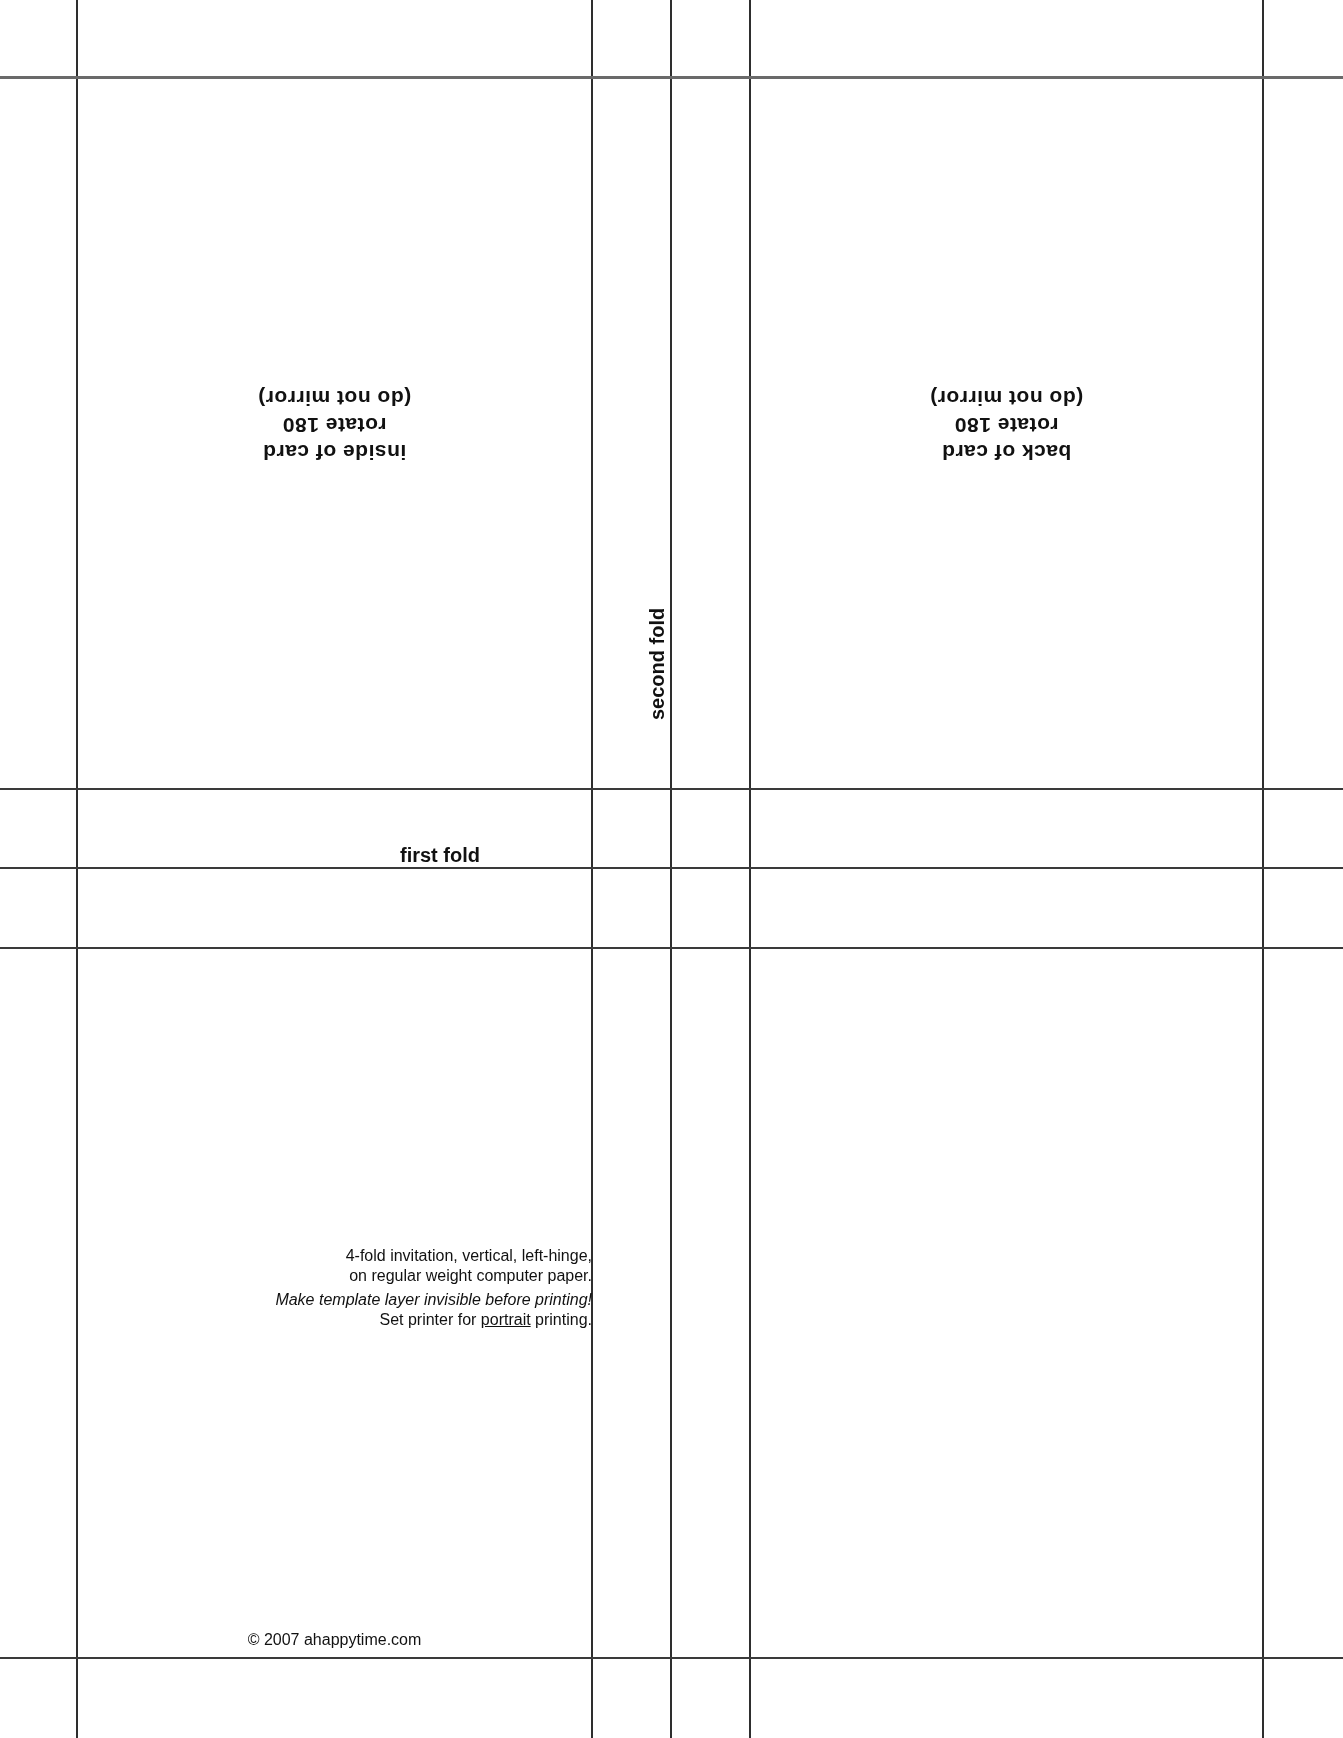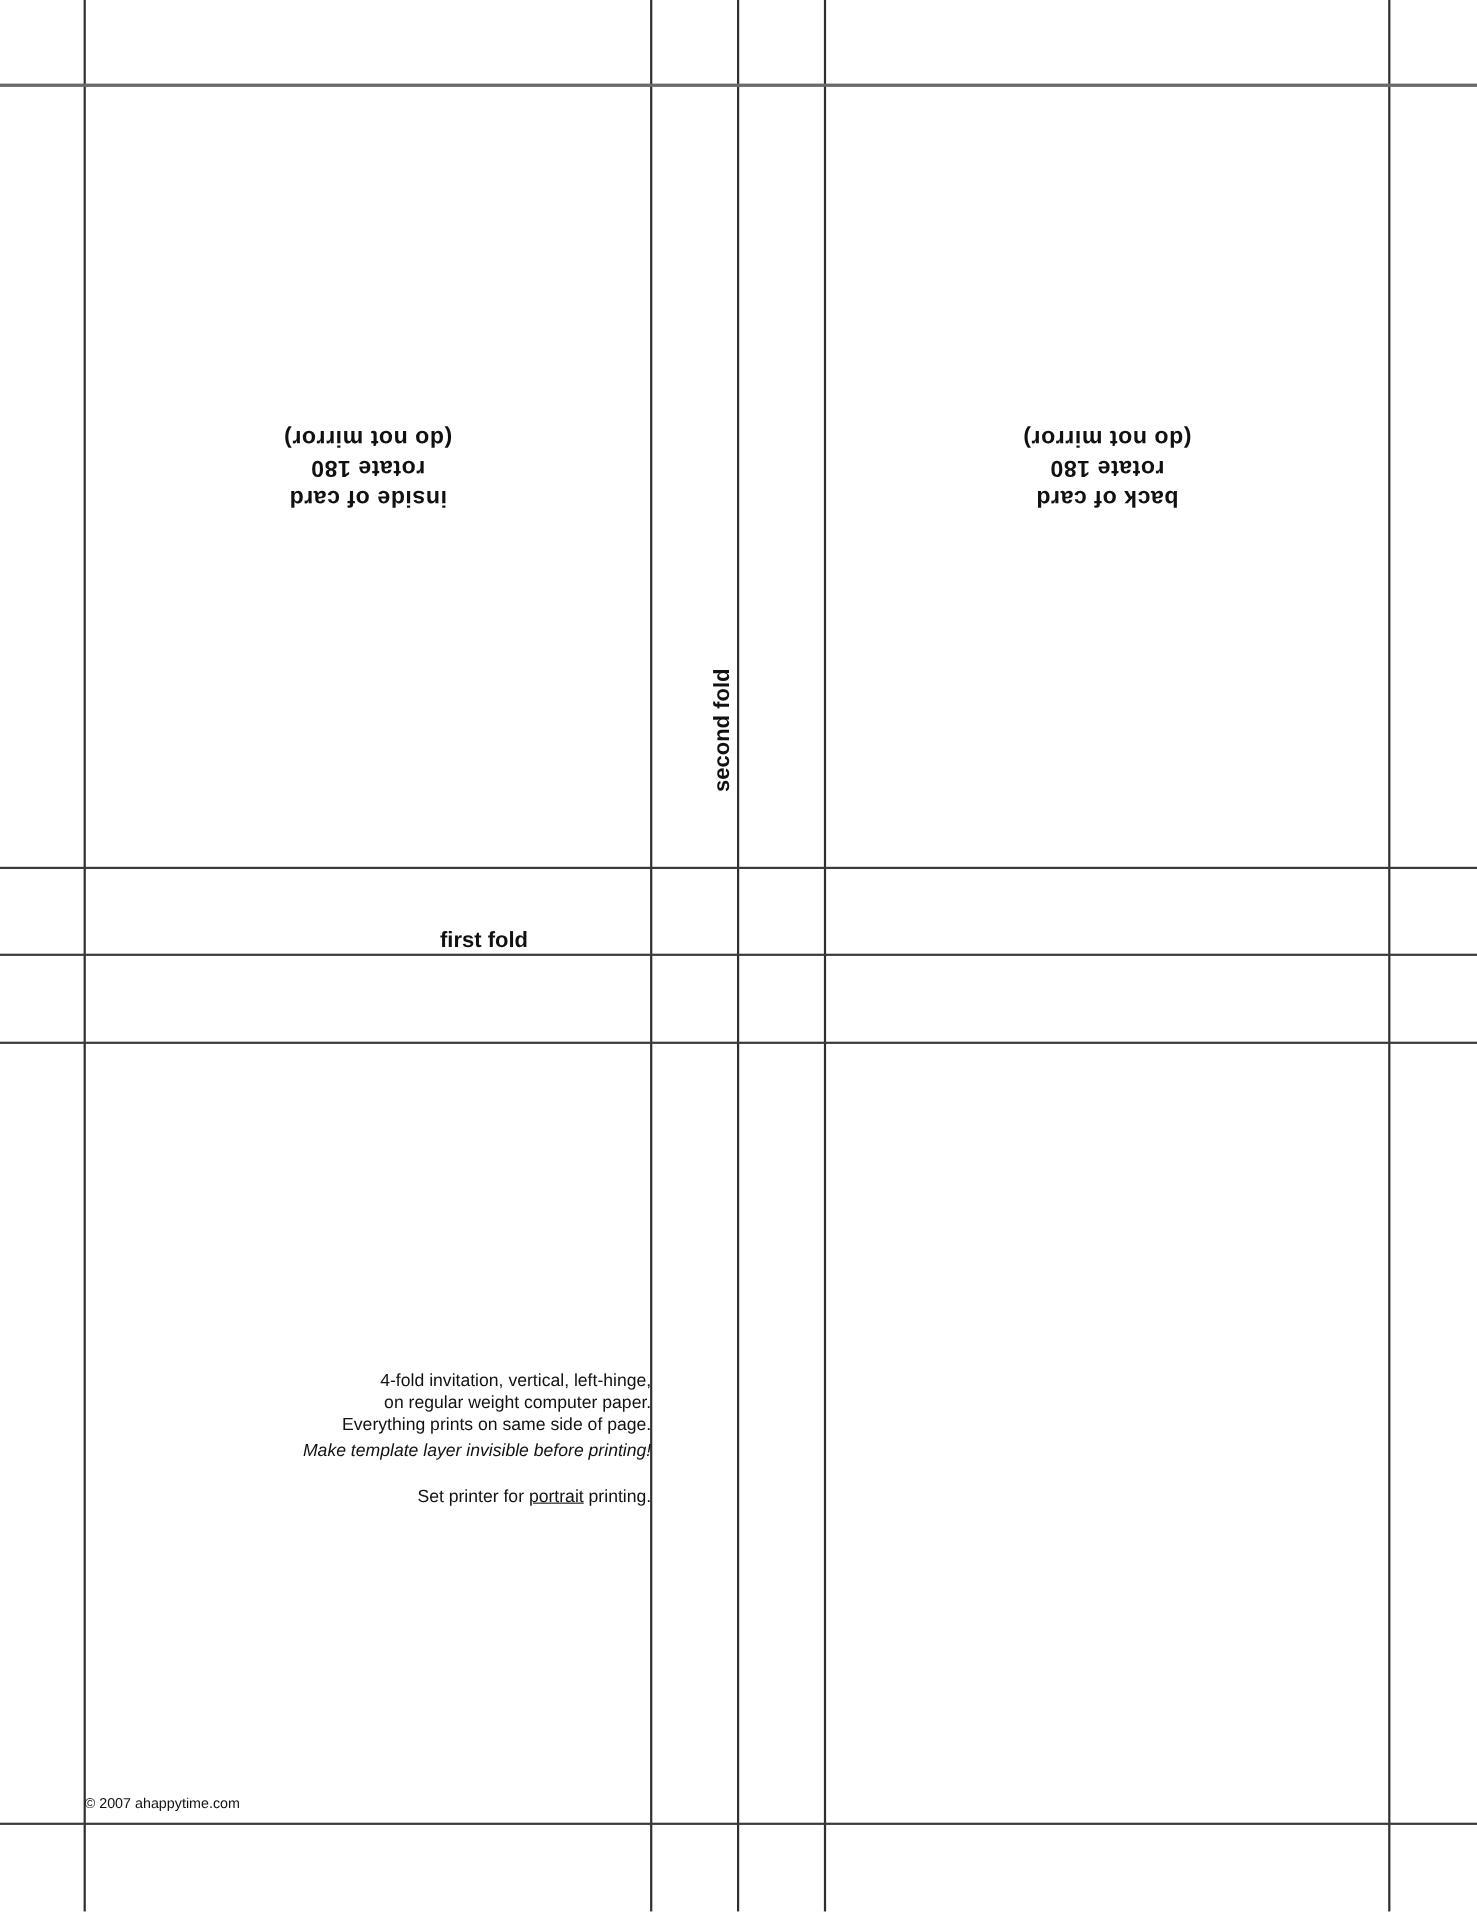--- a/index.html
+++ b/index.html
@@ -59,25 +59,26 @@
     font-weight: bold;
     font-size: 25px;
   }
   .instructions {
     position: absolute;
     text-align: right;
     font-size: 16px;
     line-height: 20px;
   }
   .instructions .note { font-style: italic; margin-top: 4px; }
-  .instructions .printer-line { margin-top: 21px; }
+  .instructions .printer-line { }
   .instructions .underlined { text-decoration: underline; }
   .copyright {
     position: absolute;
-    font-size: 13px;
+    text-align: center;
+    font-size: 16px;
     line-height: 16px;
   }
 </style>
 </head>
 <body>
 
 <div class="page">
 
   <div class="vline" style="left:76px"></div>
   <div class="vline" style="left:591px"></div>
@@ -103,21 +104,20 @@
     <div>(do not mirror)</div>
   </div>
 
   <div class="fold-label second-fold" style="left:602px; top:654px;">second fold</div>
 
   <div class="fold-label first-fold" style="left:330px; top:844px; width:150px;">first fold</div>
 
   <div class="instructions" style="left:77px; top:1246px; width:515px;">
     <div>4-fold invitation, vertical, left-hinge,</div>
     <div>on regular weight computer paper.</div>
-    <div>Everything prints on same side of page.</div>
     <div class="note">Make template layer invisible before printing!</div>
     <div class="printer-line"><span>Set printer for </span><span class="underlined">portrait</span><span> printing.</span></div>
   </div>
 
 
   <div class="copyright" style="left:77px; top:1632px; width:515px;">© 2007 ahappytime.com</div>
 
 </div>
 
 </body></html>

